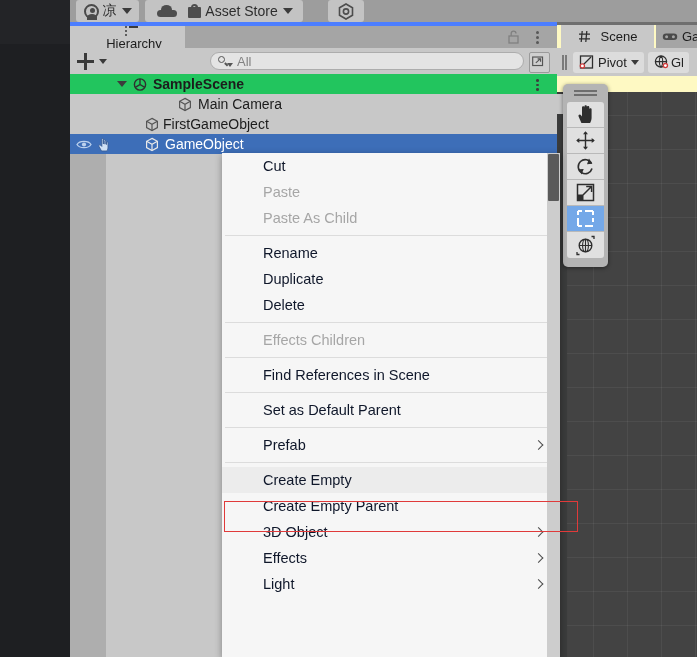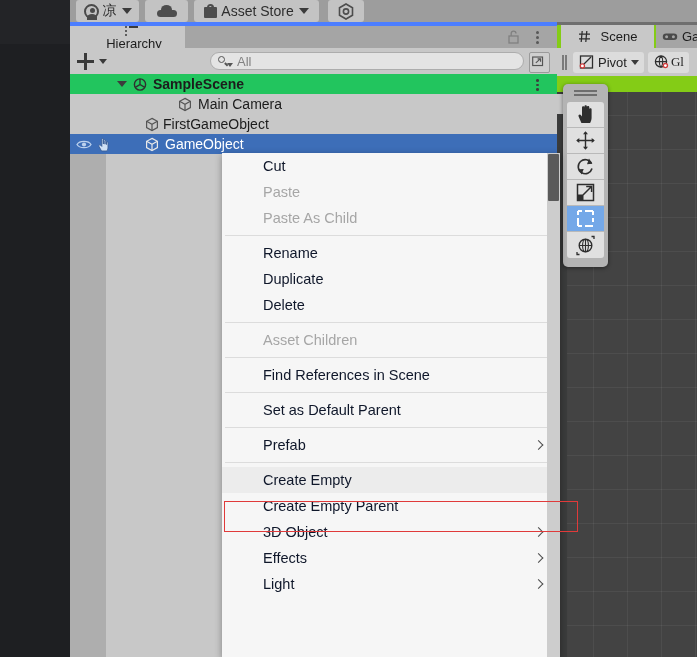--- a/index.html
+++ b/index.html
@@ -29,21 +29,21 @@
 
   
   #top-toolbar{left:70px;top:0;width:627px;height:22px;background:#9d9d9d;}
   .tb-btn{
     position:absolute;top:0px;height:22px;background:#c3c3c3;
     border-radius:3px;display:flex;align-items:center;justify-content:center;
     color:#3b3b3b;font-size:14px;box-sizing:border-box;
   }
   #tb-account{left:6px;width:63px;padding:0 4px;}
   #tb-cloud{left:75px;width:43px;}
-  #tb-assetstore{left:124px;width:125px;}
+  #tb-assetstore{left:108px;width:125px;}
   #tb-extra{left:258px;width:36px;}
   .tb-caret{width:0;height:0;border-left:5px solid transparent;border-right:5px solid transparent;border-top:6px solid #3b3b3b;margin-left:5px;}
   .tb-label{font-size:14px;color:#2e2e2e;margin-left:4px;white-space:nowrap;}
   .acct-circle{width:15px;height:15px;border-radius:50%;border:2px solid #4a4a4a;position:relative;box-sizing:border-box;flex:0 0 auto;}
   .acct-circle:before{content:"";position:absolute;left:4px;top:2.5px;width:5px;height:5px;border-radius:50%;background:#4a4a4a;}
   .acct-circle:after{content:"";position:absolute;left:1.5px;top:8.5px;width:10px;height:6px;border-radius:50% 50% 0 0;background:#4a4a4a;}
   .cloud-ico{width:20px;height:12px;position:relative;}
   .cloud-ico:before{content:"";position:absolute;left:0;bottom:0;width:20px;height:7px;border-radius:4px;background:#4d4d4d;}
   .cloud-ico:after{content:"";position:absolute;left:4px;top:0;width:11px;height:9px;border-radius:50%;background:#4d4d4d;}
   .bag-ico{width:13px;height:14px;position:relative;flex:0 0 auto;}
@@ -97,21 +97,21 @@
   #row-firstgo{top:40px;background:#c8c8c8;}
   #row-gameobject{top:60px;background:#3d6eb8;}
   #row-gameobject .lbl{color:#ffffff;}
   #scene-kebab{position:absolute;left:460px;top:5px;width:14px;height:12px;display:flex;flex-direction:column;align-items:center;justify-content:center;gap:2px;}
   #scene-kebab span{width:3px;height:3px;border-radius:50%;background:#3d3d3d;display:block;}
   .foldout{width:0;height:0;border-left:5px solid transparent;border-right:5px solid transparent;border-top:6px solid #3c3c3c;}
   #eye-ico{position:absolute;left:6px;top:65px;width:16px;height:11px;}
   #hand-ico{position:absolute;left:26px;top:63px;width:16px;height:15px;}
 
   
-  #scene-window{left:557px;top:22px;width:140px;height:70px;background:#84cc16;}
+  #scene-window{left:557px;top:22px;width:140px;height:70px;background:#fef9c3;}
   #scene-topline{position:absolute;left:0;top:0;width:140px;height:3px;background:#6f6f6f;}
   #scene-tab{position:absolute;left:4px;top:3px;width:93px;height:23px;background:#c8c8c8;display:flex;align-items:center;justify-content:center;}
   #game-tab{position:absolute;left:99px;top:3px;width:60px;height:23px;background:#a5a5a5;display:flex;align-items:center;padding-left:6px;}
   .hash-ico{width:13px;height:13px;margin-right:5px;flex:0 0 auto;}
   .gamepad-ico{width:16px;height:11px;margin-right:4px;flex:0 0 auto;}
   #scene-toolrow{position:absolute;left:0;top:26px;width:140px;height:28px;background:#c8c8c8;display:flex;align-items:center;}
   .grip{width:7px;height:15px;margin-left:4px;position:relative;flex:0 0 auto;}
   .grip:before,.grip:after{content:"";position:absolute;top:0;width:1.5px;height:15px;background:#7b7b7b;}
   .grip:before{left:1px;} .grip:after{left:4px;}
   .pill{height:21px;background:#dcdcdc;border-radius:3px;display:flex;align-items:center;padding:0 5px;margin-left:5px;box-sizing:border-box;}
@@ -321,21 +321,21 @@
     <div class="pill">
       <svg class="pivot-ico" viewBox="0 0 17 16">
         <rect x="2.5" y="2" width="12" height="12" fill="none" stroke="#2e2e2e" stroke-width="1.3"></rect>
         <path d="M4 12 L13 3" stroke="#2e2e2e" stroke-width="1.3"></path>
         <circle cx="4.4" cy="11.9" r="2.1" fill="#ffffff" stroke="#cf3b3b" stroke-width="1.3"></circle>
       </svg>
       <span class="ptxt">Pivot</span>
       <span class="sm-caret" style="margin-left:1px;"></span>
     </div>
 
-    <div class="pill" style="margin-left:4px;background:#dcdcdc;font-family:Liberation Serif, serif;">
+    <div class="pill" style="margin-left:4px;background:#dcdcdc;">
       <svg class="globe-ico" viewBox="0 0 17 17">
         <circle cx="8" cy="7.6" r="5.6" fill="none" stroke="#2e2e2e" stroke-width="1.3"></circle>
         <path d="M2.4 7.6 H13.6 M8 2 C10.3 4.2 10.3 11 8 13.2 C5.7 11 5.7 4.2 8 2" fill="none" stroke="#2e2e2e" stroke-width="1.1"></path>
         <circle cx="12.4" cy="11.6" r="2.1" fill="#ffffff" stroke="#cf3b3b" stroke-width="1.3"></circle>
       </svg>
       <span class="ptxt" style="margin:0 0 0 1px;">Gl</span>
     </div>
   </div>
 </div>
 
@@ -407,21 +407,21 @@
         <span>Rename</span>
       </div>
       <div class="mi">
         <span>Duplicate</span>
       </div>
       <div class="mi">
         <span>Delete</span>
       </div>
       <div class="msep"></div>
       <div class="mi disabled">
-        <span>Asset Children</span>
+        <span>Effects Children</span>
       </div>
       <div class="msep"></div>
       <div class="mi">
         <span>Find References in Scene</span>
       </div>
       <div class="msep"></div>
       <div class="mi">
         <span>Set as Default Parent</span>
       </div>
       <div class="msep"></div>

